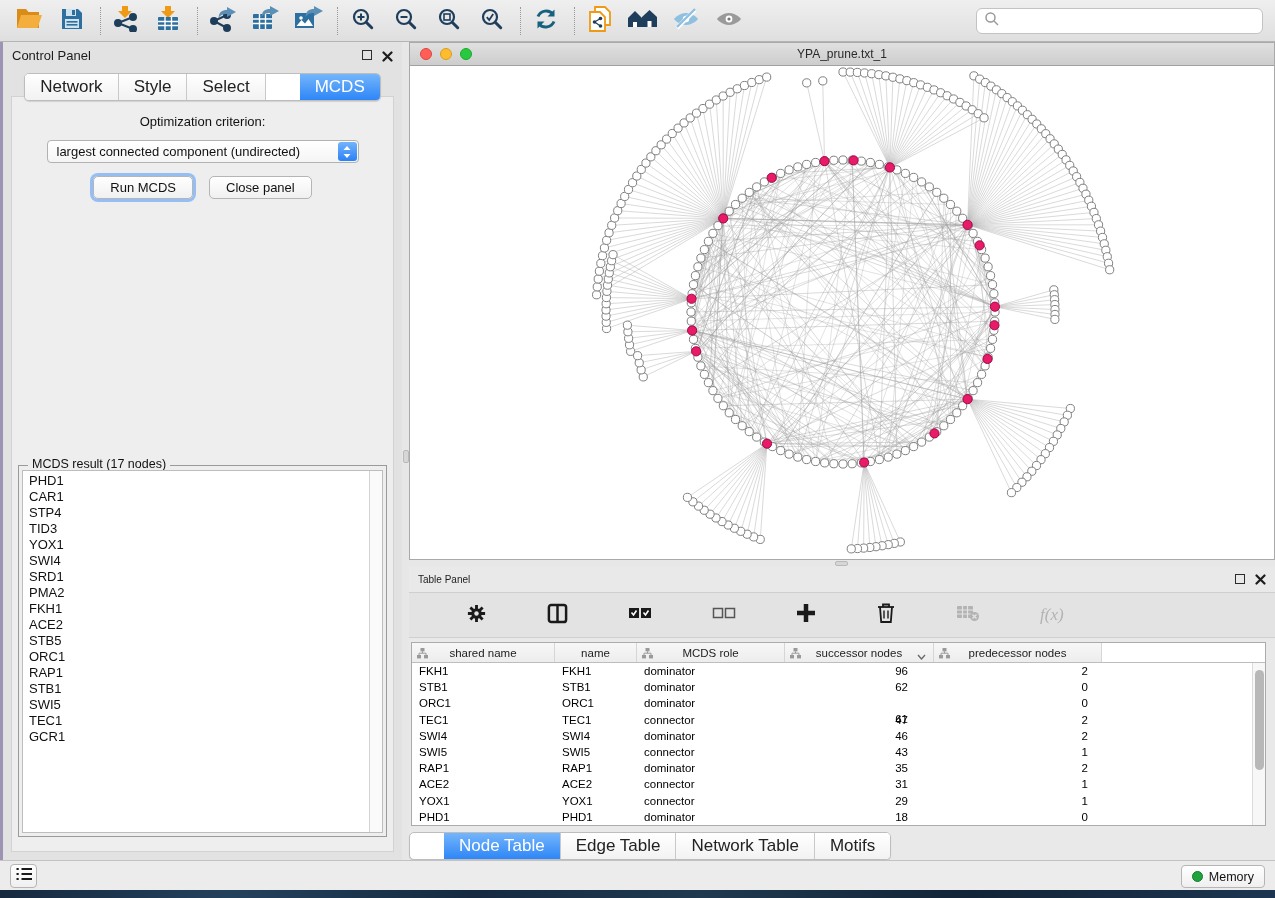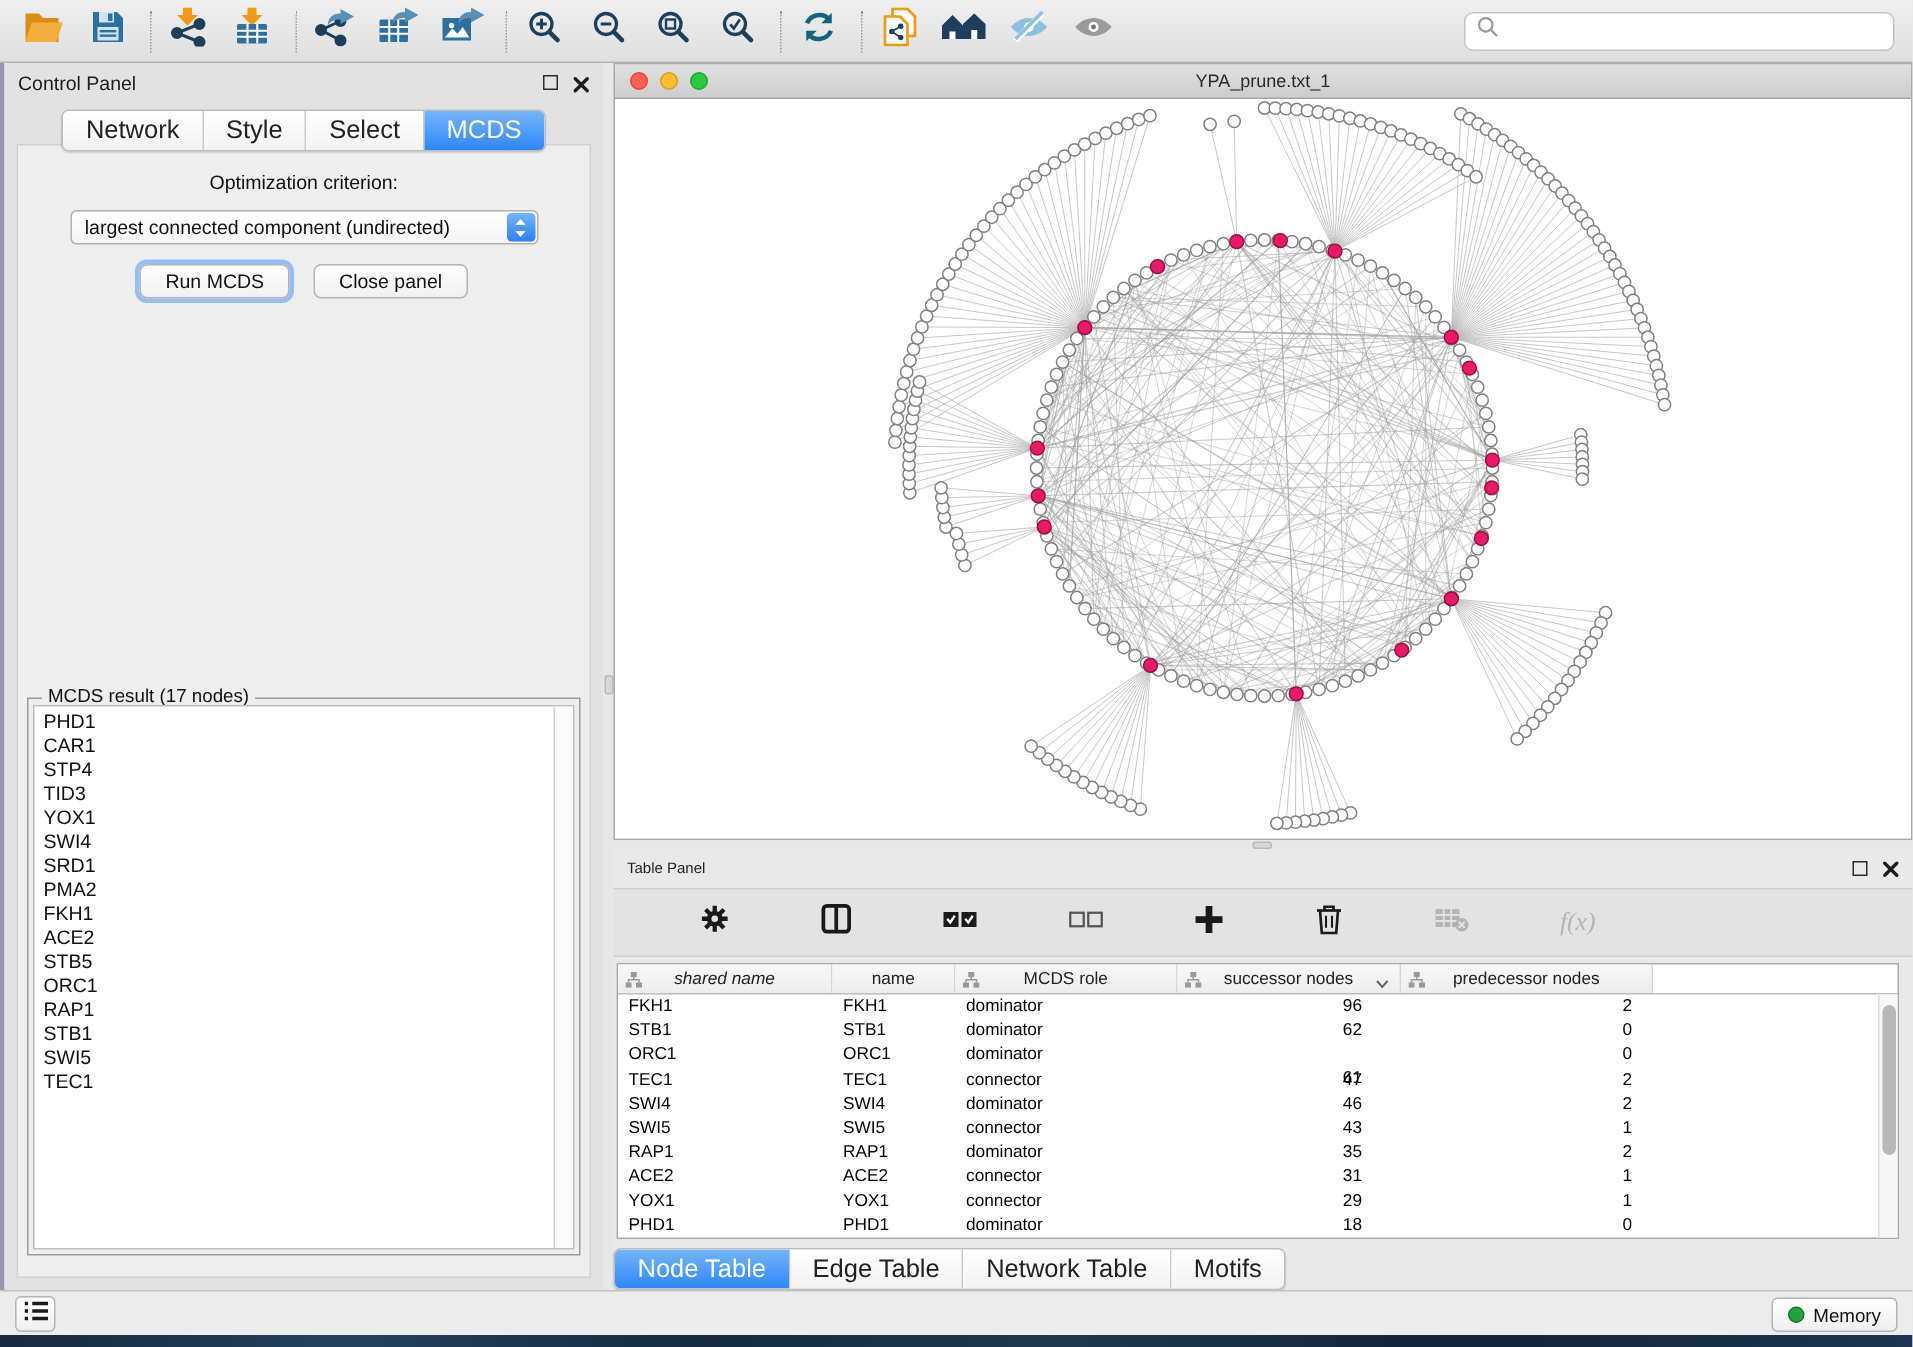--- a/index.html
+++ b/index.html
@@ -25,21 +25,21 @@
 
   
   .left-strip { position:absolute; left:0; top:42px; width:3px; height:818px; background:#9d93b3; }
   .control-panel { position:absolute; left:3px; top:42px; width:399px; height:818px; background:#e2e2e2; }
   .cp-tabs { position:absolute; top:31px; left:0; width:100%; display:flex; justify-content:center; z-index:3; }
   .seg { display:inline-flex; border:1px solid #bdbdbd; border-radius:5px; overflow:hidden; background:#fff;
     box-shadow:0 1px 1px rgba(0,0,0,.12); }
   .seg-tab { padding:3px 15px; font-size:17px; color:#222; background:linear-gradient(#ffffff,#f2f2f2);
     border-right:1px solid #c9c9c9; cursor:default; }
   .seg-tab:last-child { border-right:none; }
-  .seg-tab.sel { background:linear-gradient(#74b5fb,#2e86f7); color:#fff; }
+  .seg-tab.sel { background:linear-gradient(#74b5fb,#2e86f7); color:#fff;margin-left:34px; }
   .cp-content { position:absolute; left:8px; right:8px; top:54px; bottom:8px; background:#eeeeee;
     border:1px solid #d2d2d2; display:flex; flex-direction:column; align-items:center; }
   .opt-label { margin-top:17px; font-size:13px; color:#111; }
   .dropdown { margin-top:11px; width:312px; height:23px; background:linear-gradient(#ffffff,#f5f5f5);
     border:1px solid #b2b2b2; border-radius:4px; position:relative; display:flex; align-items:center; }
   .dropdown .dd-text { font-size:13px; color:#111; padding-left:9px; }
   .dd-stepper { position:absolute; right:1px; top:1px; width:19px; height:19px; border-radius:3px;
     background:linear-gradient(#74b4fc,#2a81f6); display:flex; flex-direction:column; align-items:center; justify-content:center; }
   .btn-row { margin-top:13px; display:flex; gap:16px; }
   .mac-btn { font-size:13px; color:#111; padding:3px 16px; background:linear-gradient(#ffffff,#f0f0f0);
@@ -312,20 +312,21 @@
               <div class="list-item">SRD1</div>
               <div class="list-item">PMA2</div>
               <div class="list-item">FKH1</div>
               <div class="list-item">ACE2</div>
               <div class="list-item">STB5</div>
               <div class="list-item">ORC1</div>
               <div class="list-item">RAP1</div>
               <div class="list-item">STB1</div>
               <div class="list-item">SWI5</div>
               <div class="list-item">TEC1</div>
+              <div class="list-item">GCR1</div>
             </div>
           <div class="result-scroll"></div>
         </div>
       </div>
     </div>
   </div>
 
   <div class="vsplit">
       <div class="handle"></div>
     </div>
@@ -1149,21 +1150,21 @@
               <circle cx="18.5" cy="12.5" r="4.5" fill="#b3b3b3"></circle>
               <path d="M16.5 10.5l4 4M20.5 10.5l-4 4" stroke="#e3e3e3" stroke-width="1.4"></path>
             </svg></span>
         </span>
       <span class="tp-icon">
           <span class="fx">f(x)</span>
         </span>
     </div>
     <div class="table-wrap">
       <div class="t-header">
-          <div class="t-hcell" style="width: 143px; font-style: italic;">
+          <div class="t-hcell" style="width: 143px;">
             <span class="hicon"><svg width="11" height="11" viewBox="0 0 11 11">
                 <g fill="#999">
                   <rect x="3.5" y="0" width="4" height="3.4"></rect>
                   <rect x="0" y="7" width="4" height="3.4"></rect>
                   <rect x="7" y="7" width="4" height="3.4"></rect>
                 </g>
                 <path d="M5.5 3.4v1.8M2 7V5.2h7V7" stroke="#999" fill="none"></path>
               </svg></span>
             <span>shared name</span>
           </div>

